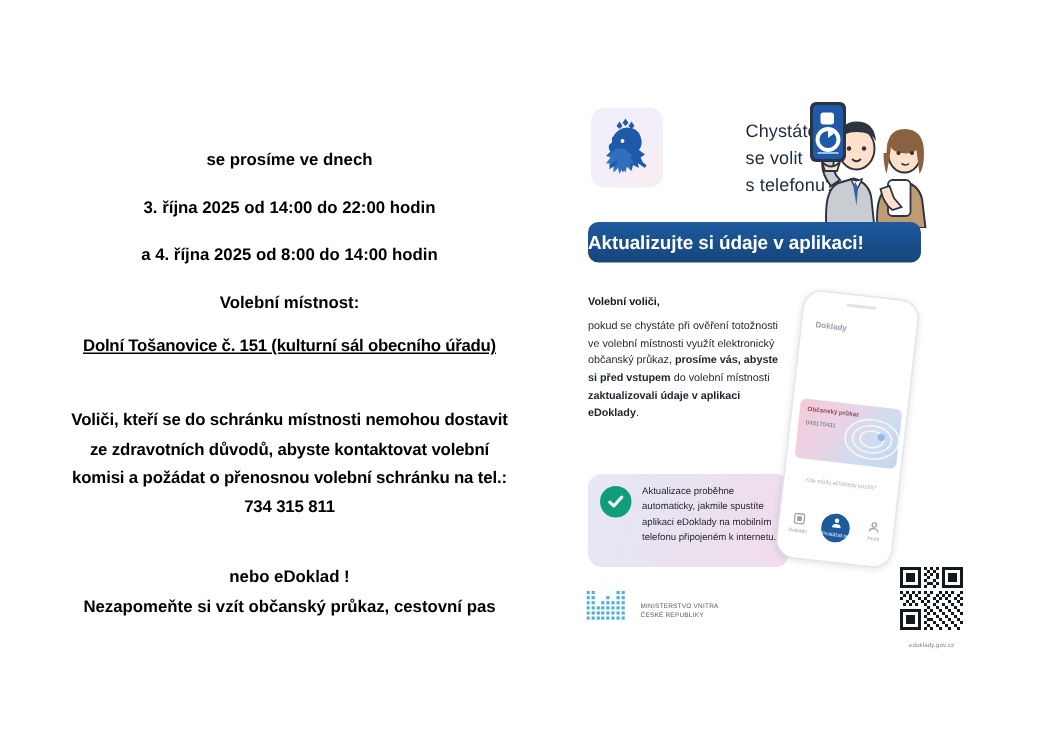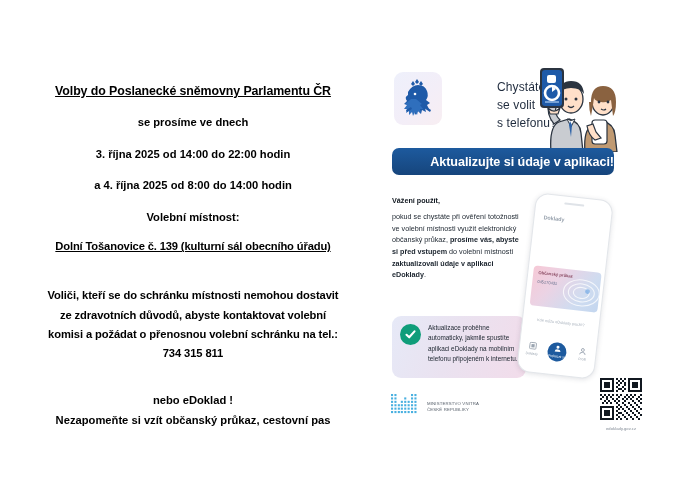--- a/index.html
+++ b/index.html
@@ -129,21 +129,21 @@
   .cta {
     position: absolute;
     left: 6px;
     top: 148px;
     width: 222px;
     height: 27px;
     border-radius: 7px;
     background: linear-gradient(180deg, #1d5a9e 0%, #16457c 100%);
     display: flex;
     align-items: center;
-    justify-content: flex-end;
+    justify-content: flex-start;
   }
   .cta span {
     color: #ffffff;
     font-size: 12.6px;
     font-weight: bold;
     letter-spacing: -0.05px;
   }
 
   
   .salutation {
@@ -333,30 +333,29 @@
     margin-top: 2px;
     font-size: 4.1px;
     color: #7f8893;
     letter-spacing: 0.1px;
   }
 </style>
 </head>
 <body>
 
 <div class="notice">
-  <div class="notice-title">Volby do Poslanecké sněmovny Parlamentu ČR</div>
   <div class="notice-sub">se prosíme ve dnech</div>
 
   <div class="dates">
     <div class="date-line">3. října 2025 od 14:00 do 22:00 hodin</div>
     <div class="date-line">a 4. října 2025 od 8:00 do 14:00 hodin</div>
   </div>
 
   <div class="place-label">Volební místnost:</div>
-  <div class="place-value">Dolní Tošanovice č. 139 (kulturní sál obecního úřadu)</div>
+  <div class="place-value">Dolní Tošanovice č. 151 (kulturní sál obecního úřadu)</div>
 
   <div class="portable">
     <div>Voliči, kteří se do schránku místnosti nemohou dostavit</div>
     <div>ze zdravotních důvodů, abyste kontaktovat volební</div>
     <div>komisi a požádat o přenosnou volební schránku na tel.:</div>
     <div>734 315 811</div>
   </div>
 
   <div class="remember">
     <div>nebo eDoklad !</div>
@@ -419,21 +418,21 @@
         <rect x="71" y="54" width="15" height="24" rx="3" fill="#ffffff" stroke="#2b3440" stroke-width="1.2"></rect>
         <path d="M66 60 q2 10 8 14 l6-2 -5-6 -3-8z" fill="#ffe0c9" stroke="#2b3440" stroke-width="1.2"></path>
       </svg>
     </div>
   </div>
 
   <div class="cta">
     <span>Aktualizujte si údaje v aplikaci!</span>
   </div>
 
-  <div class="salutation">Vážení použít,</div>
+  <div class="salutation">Volební voliči,</div>
   <div class="body-copy"><span>pokud se chystáte při ověření totožnosti ve volební místnosti využít elektronický občanský průkaz, </span><b>prosíme vás, abyste si před vstupem</b><span> do volební místnosti </span><b>zaktualizovali údaje v aplikaci eDoklady</b><span>.</span></div>
 
   <div class="callout">
     <div class="check-circle">
       <svg width="13" height="13" viewBox="0 0 13 13" aria-hidden="true">
         <path d="M2.5 6.8 L5.2 9.3 L10.5 3.4" fill="none" stroke="#ffffff" stroke-width="2.1" stroke-linecap="round" stroke-linejoin="round"></path>
       </svg>
     </div>
     <div class="callout-text">Aktualizace proběhne automaticky, jakmile spustíte aplikaci eDoklady na mobilním telefonu připojeném k internetu.</div>
   </div>

